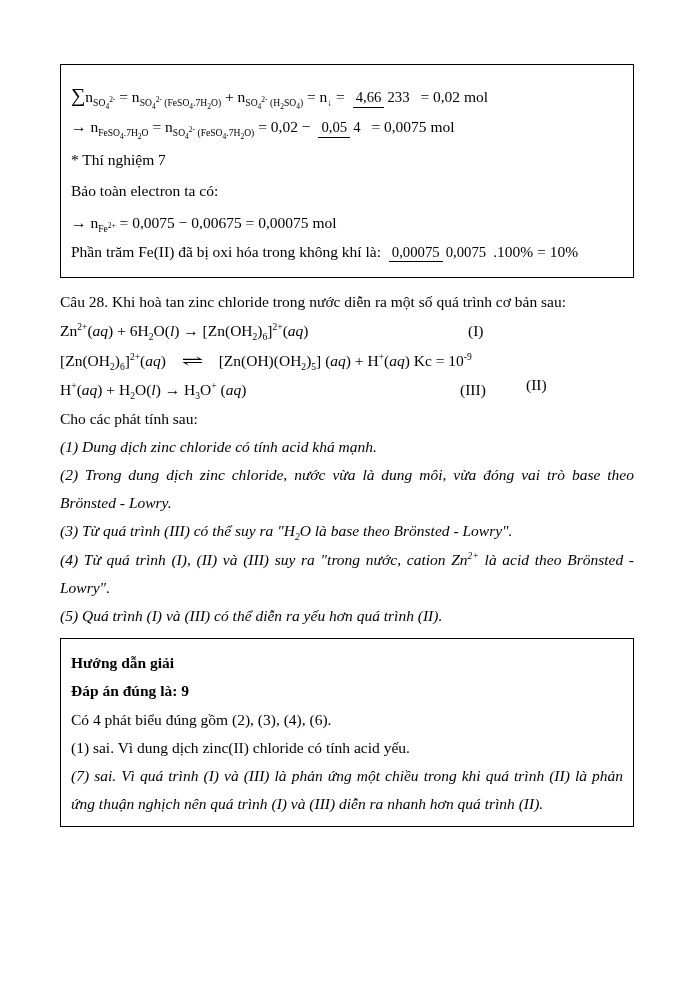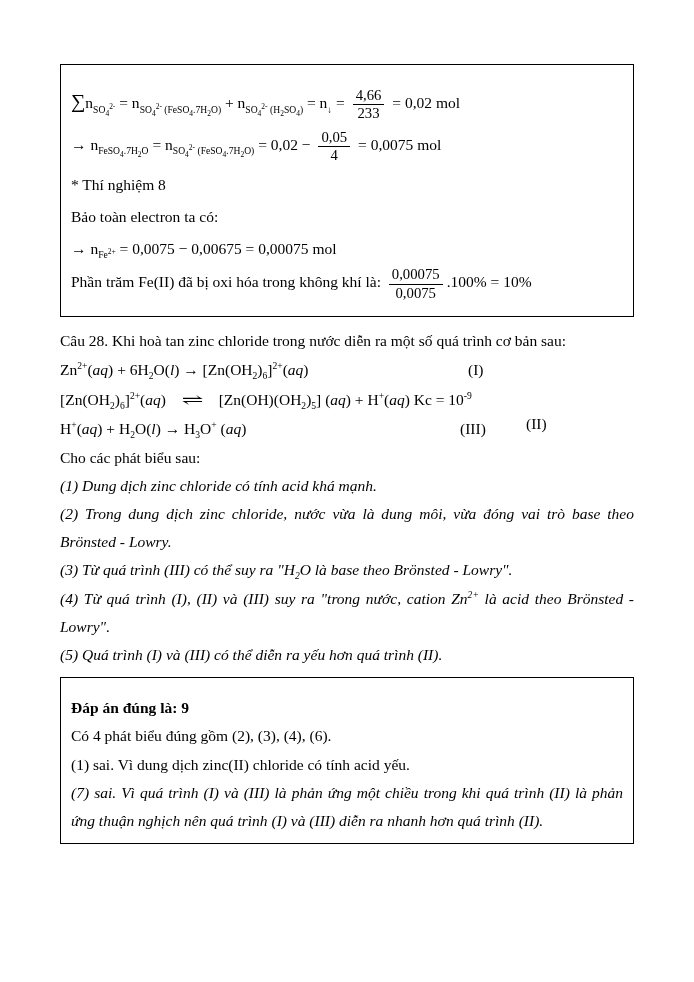--- a/index.html
+++ b/index.html
@@ -7,21 +7,21 @@
   body {
     width: 694px;
     height: 982px;
     font-family: "Liberation Serif", "DejaVu Serif", serif;
     font-size: 15.5px;
     color: #000;
     overflow: hidden;
   }
   .page { padding: 64px 60px 0 60px; }
 
-  .box { border: 1.6px solid #000; padding: 16px 10px 8px 10px; }
+  .box { border: 1.6px solid #000; padding: 10px 10px 8px 10px; }
   .box1 { margin-bottom: 10px; }
   .box2 { margin-top: 8px; }
 
   .formula { margin: 6px 0; line-height: 1.45; white-space: nowrap; }
   .text-line { margin: 10px 0; line-height: 1.4; }
 
   .para { line-height: 1.82; }
   .just { text-align: justify; font-style: italic; }
   .bold { font-weight: bold; }
   .q-label { font-weight: normal; }
@@ -30,21 +30,21 @@
   .eq-label { position: absolute; top: 0; }
   .eq1 .eq-label { left: 408px; }
   .eq2 .eq-label { left: 466px; margin-top: 24px; }
   .eq3 .eq-label { left: 400px; }
 
   sub, sup { font-size: 0.62em; line-height: 0; }
   sub sub, sub sup, sup sub, sup sup { font-size: 0.78em; }
 
   frac {
     display: inline-flex;
-    flex-direction: column;
+    flex-direction: row;
     vertical-align: middle;
     text-align: center;
     margin: 0 4px;
     line-height: 1.18;
     font-size: 0.95em;
   }
   frac fn { display: block; border-bottom: 1px solid #000; padding: 0 3px; }
   frac fd { display: block; padding: 0 3px; }
 
   bigop { font-size: 1.3em; font-style: normal; }
@@ -57,21 +57,21 @@
 
   <div class="box box1">
     <p class="formula"><bigop>∑</bigop>n<sub>SO<sub>4</sub><sup>2-</sup></sub> = n<sub>SO<sub>4</sub><sup>2-</sup> (FeSO<sub>4</sub>.7H<sub>2</sub>O)</sub> + n<sub>SO<sub>4</sub><sup>2-</sup> (H<sub>2</sub>SO<sub>4</sub>)</sub> = n<sub>↓</sub> = <frac>
           <fn>4,66</fn>
           <fd>233</fd>
         </frac> = 0,02 mol</p>
     <p class="formula">→ n<sub>FeSO<sub>4</sub>.7H<sub>2</sub>O</sub> = n<sub>SO<sub>4</sub><sup>2-</sup> (FeSO<sub>4</sub>.7H<sub>2</sub>O)</sub> = 0,02 − <frac>
           <fn>0,05</fn>
           <fd>4</fd>
         </frac> = 0,0075 mol</p>
-    <p class="text-line">* Thí nghiệm 8</p>
+    <p class="text-line">* Thí nghiệm 7</p>
     <p class="text-line">Bảo toàn electron ta có:</p>
     <p class="formula">→ n<sub>Fe<sup>2+</sup></sub> = 0,0075 − 0,00675 = 0,00075 mol</p>
     <p class="formula">Phần trăm Fe(II) đã bị oxi hóa trong không khí là: <frac>
           <fn>0,00075</fn>
           <fd>0,0075</fd>
         </frac>.100% = 10%</p>
   </div>
 
   <p class="para"><b class="q-label">Câu 28.</b> <span>Khi hoà tan zinc chloride trong nước diễn ra một số quá trình cơ bản sau:</span></p>
 
@@ -81,27 +81,28 @@
   </div>
   <div class="eq-row eq2">
     <span class="eq-f">[Zn(OH<sub>2</sub>)<sub>6</sub>]<sup>2+</sup>(<i>aq</i>) <eqm>⇌</eqm> [Zn(OH)(OH<sub>2</sub>)<sub>5</sub>] (<i>aq</i>) + H<sup>+</sup>(<i>aq</i>) Kc = 10<sup>-9</sup></span>
     <span class="eq-label">(II)</span>
   </div>
   <div class="eq-row eq3">
     <span class="eq-f">H<sup>+</sup>(<i>aq</i>) + H<sub>2</sub>O(<i>l</i>) → H<sub>3</sub>O<sup>+</sup> (<i>aq</i>)</span>
     <span class="eq-label">(III)</span>
   </div>
 
-  <p class="para">Cho các phát biểu sau:</p>
+  <p class="para">Cho các phát tính sau:</p>
   <p class="para just">(1) Dung dịch zinc chloride có tính acid khá mạnh.</p>
   <p class="para just">(2) Trong dung dịch zinc chloride, nước vừa là dung môi, vừa đóng vai trò base theo Brönsted - Lowry.</p>
   <p class="para just">(3) Từ quá trình (III) có thể suy ra "H<sub>2</sub>O là base theo Brönsted - Lowry".</p>
   <p class="para just">(4) Từ quá trình (I), (II) và (III) suy ra "trong nước, cation Zn<sup>2+</sup> là acid theo Brönsted - Lowry".</p>
   <p class="para just">(5) Quá trình (I) và (III) có thể diễn ra yếu hơn quá trình (II).</p>
 
   <div class="box box2">
+    <p class="para bold">Hướng dẫn giải</p>
     <p class="para bold">Đáp án đúng là: 9</p>
     <p class="para">Có 4 phát biểu đúng gồm (2), (3), (4), (6).</p>
     <p class="para">(1) sai. Vì dung dịch zinc(II) chloride có tính acid yếu.</p>
     <p class="para just">(7) sai.  Vì quá trình (I) và (III) là phản ứng một chiều trong khi quá trình (II) là phản ứng thuận nghịch nên quá trình (I) và (III) diễn ra nhanh hơn quá trình (II).</p>
   </div>
 
 </div>
 
 </body></html>

